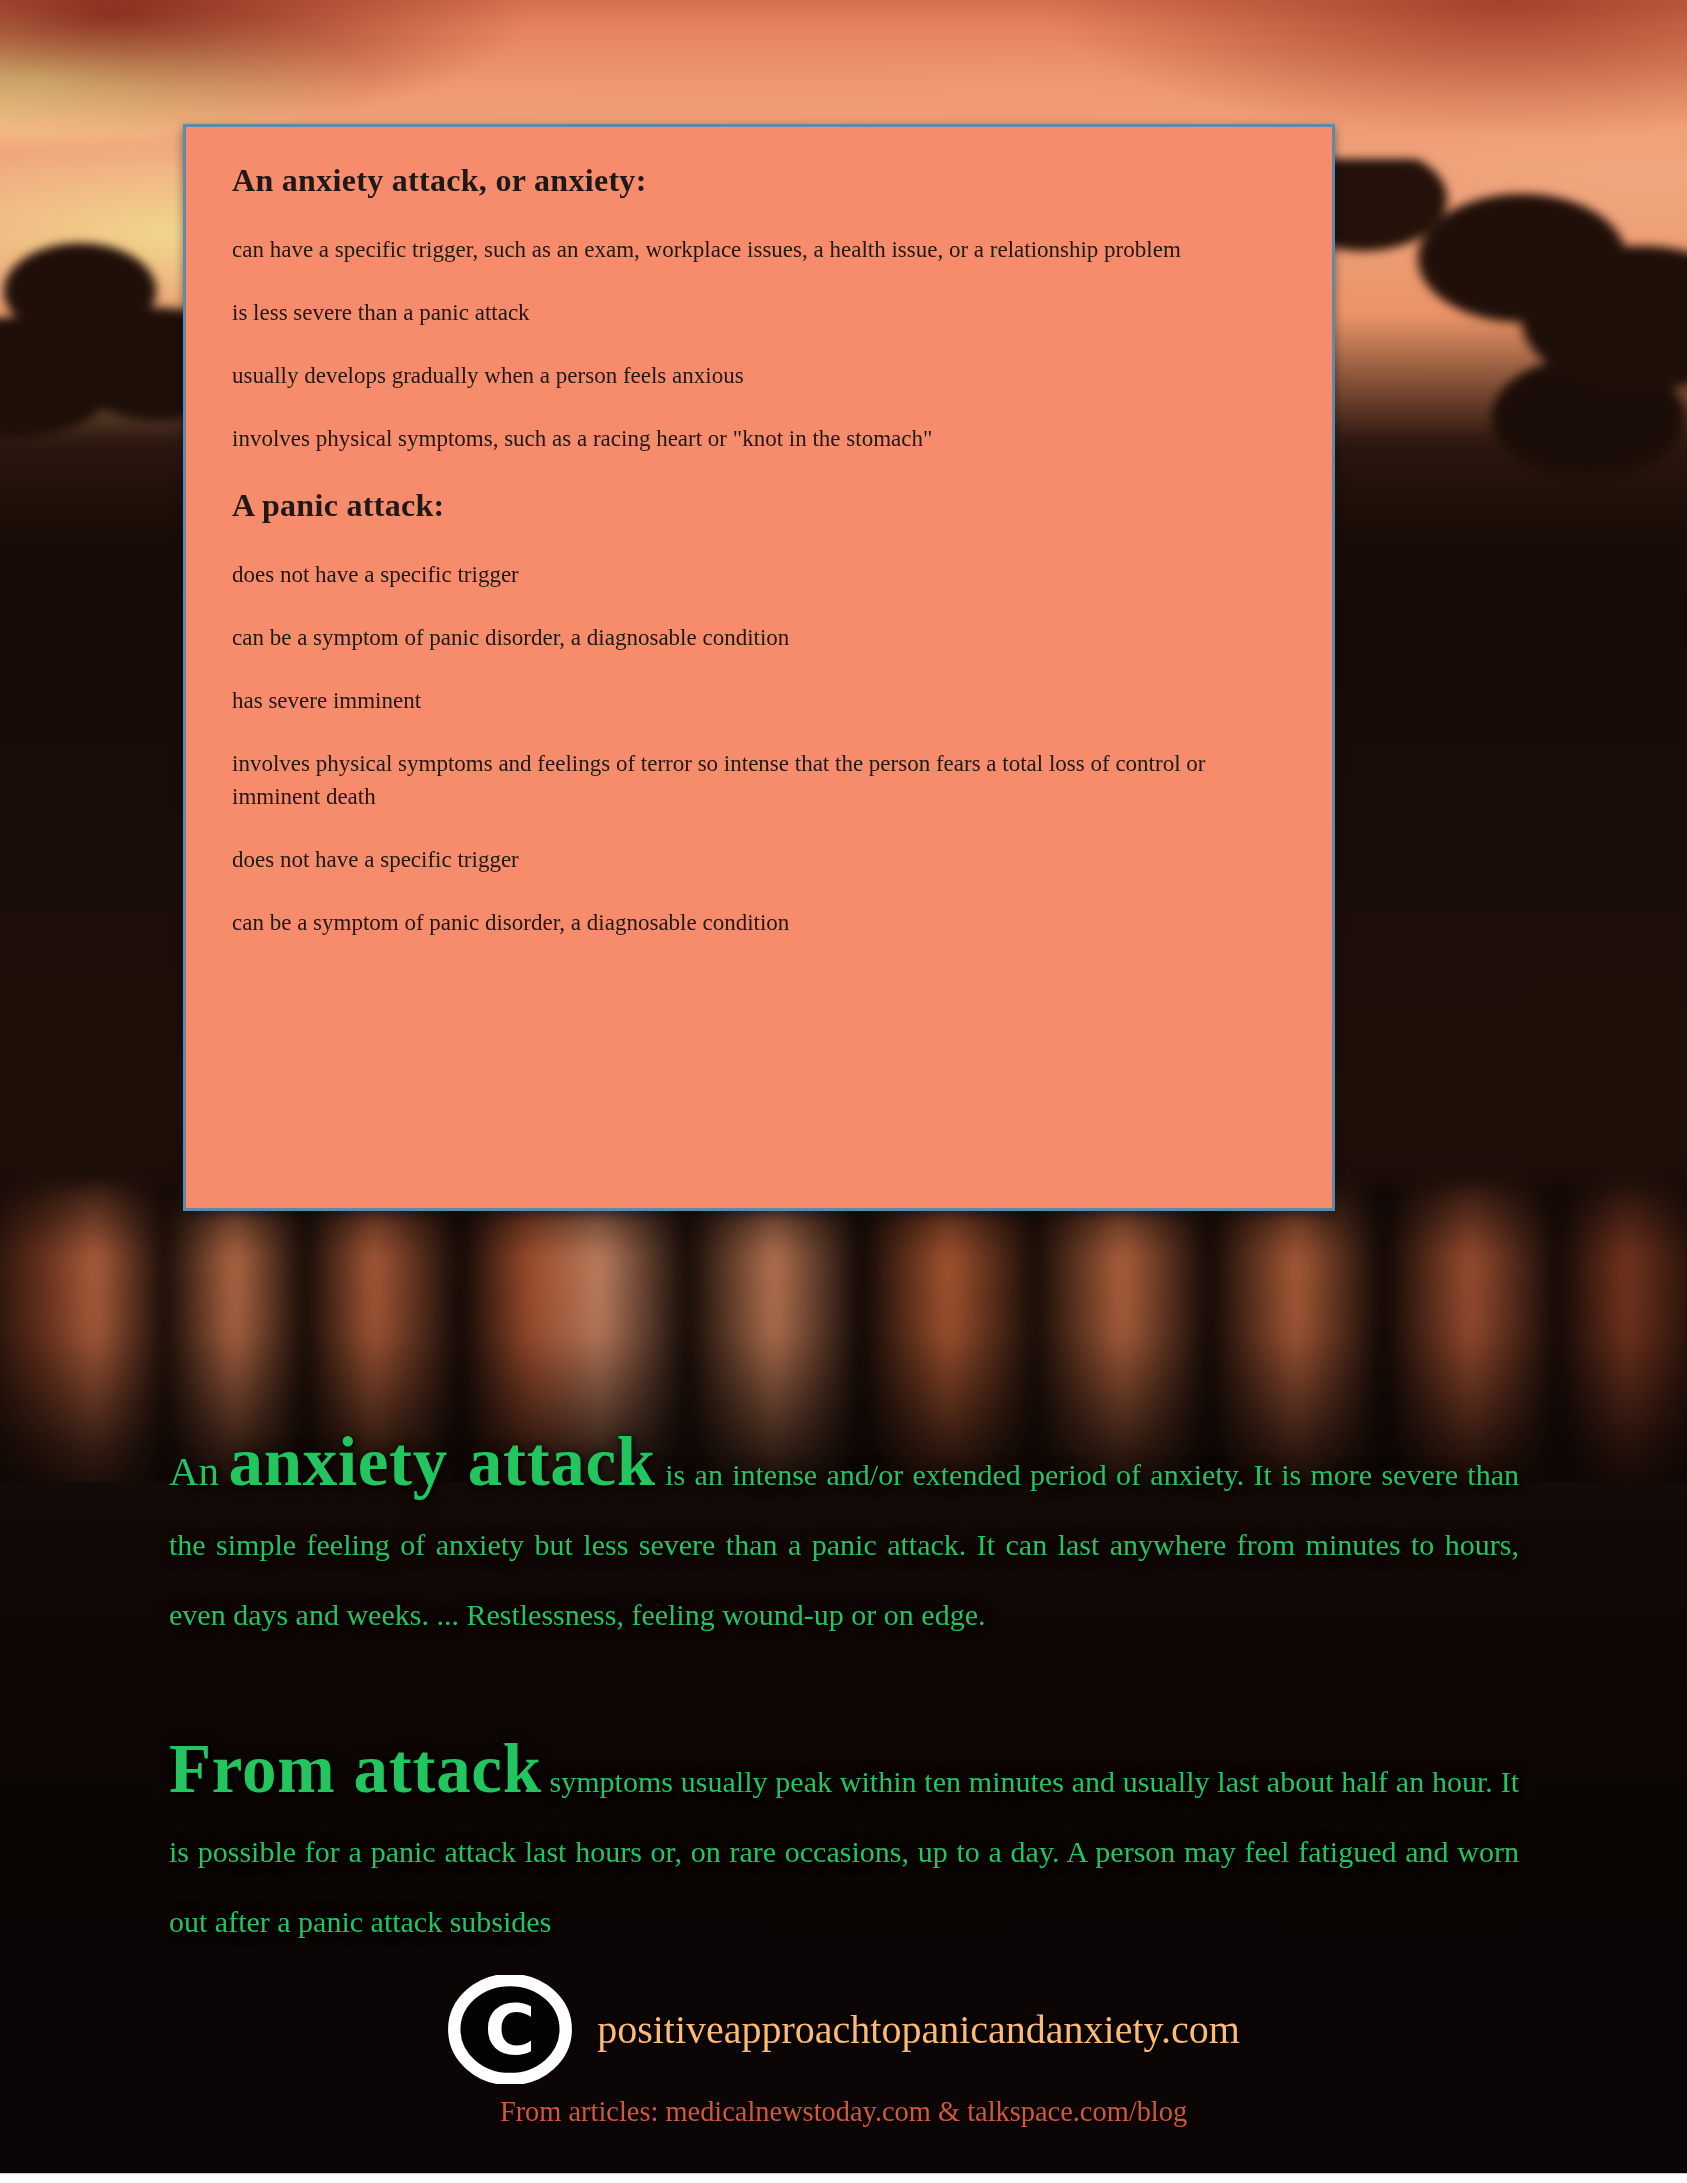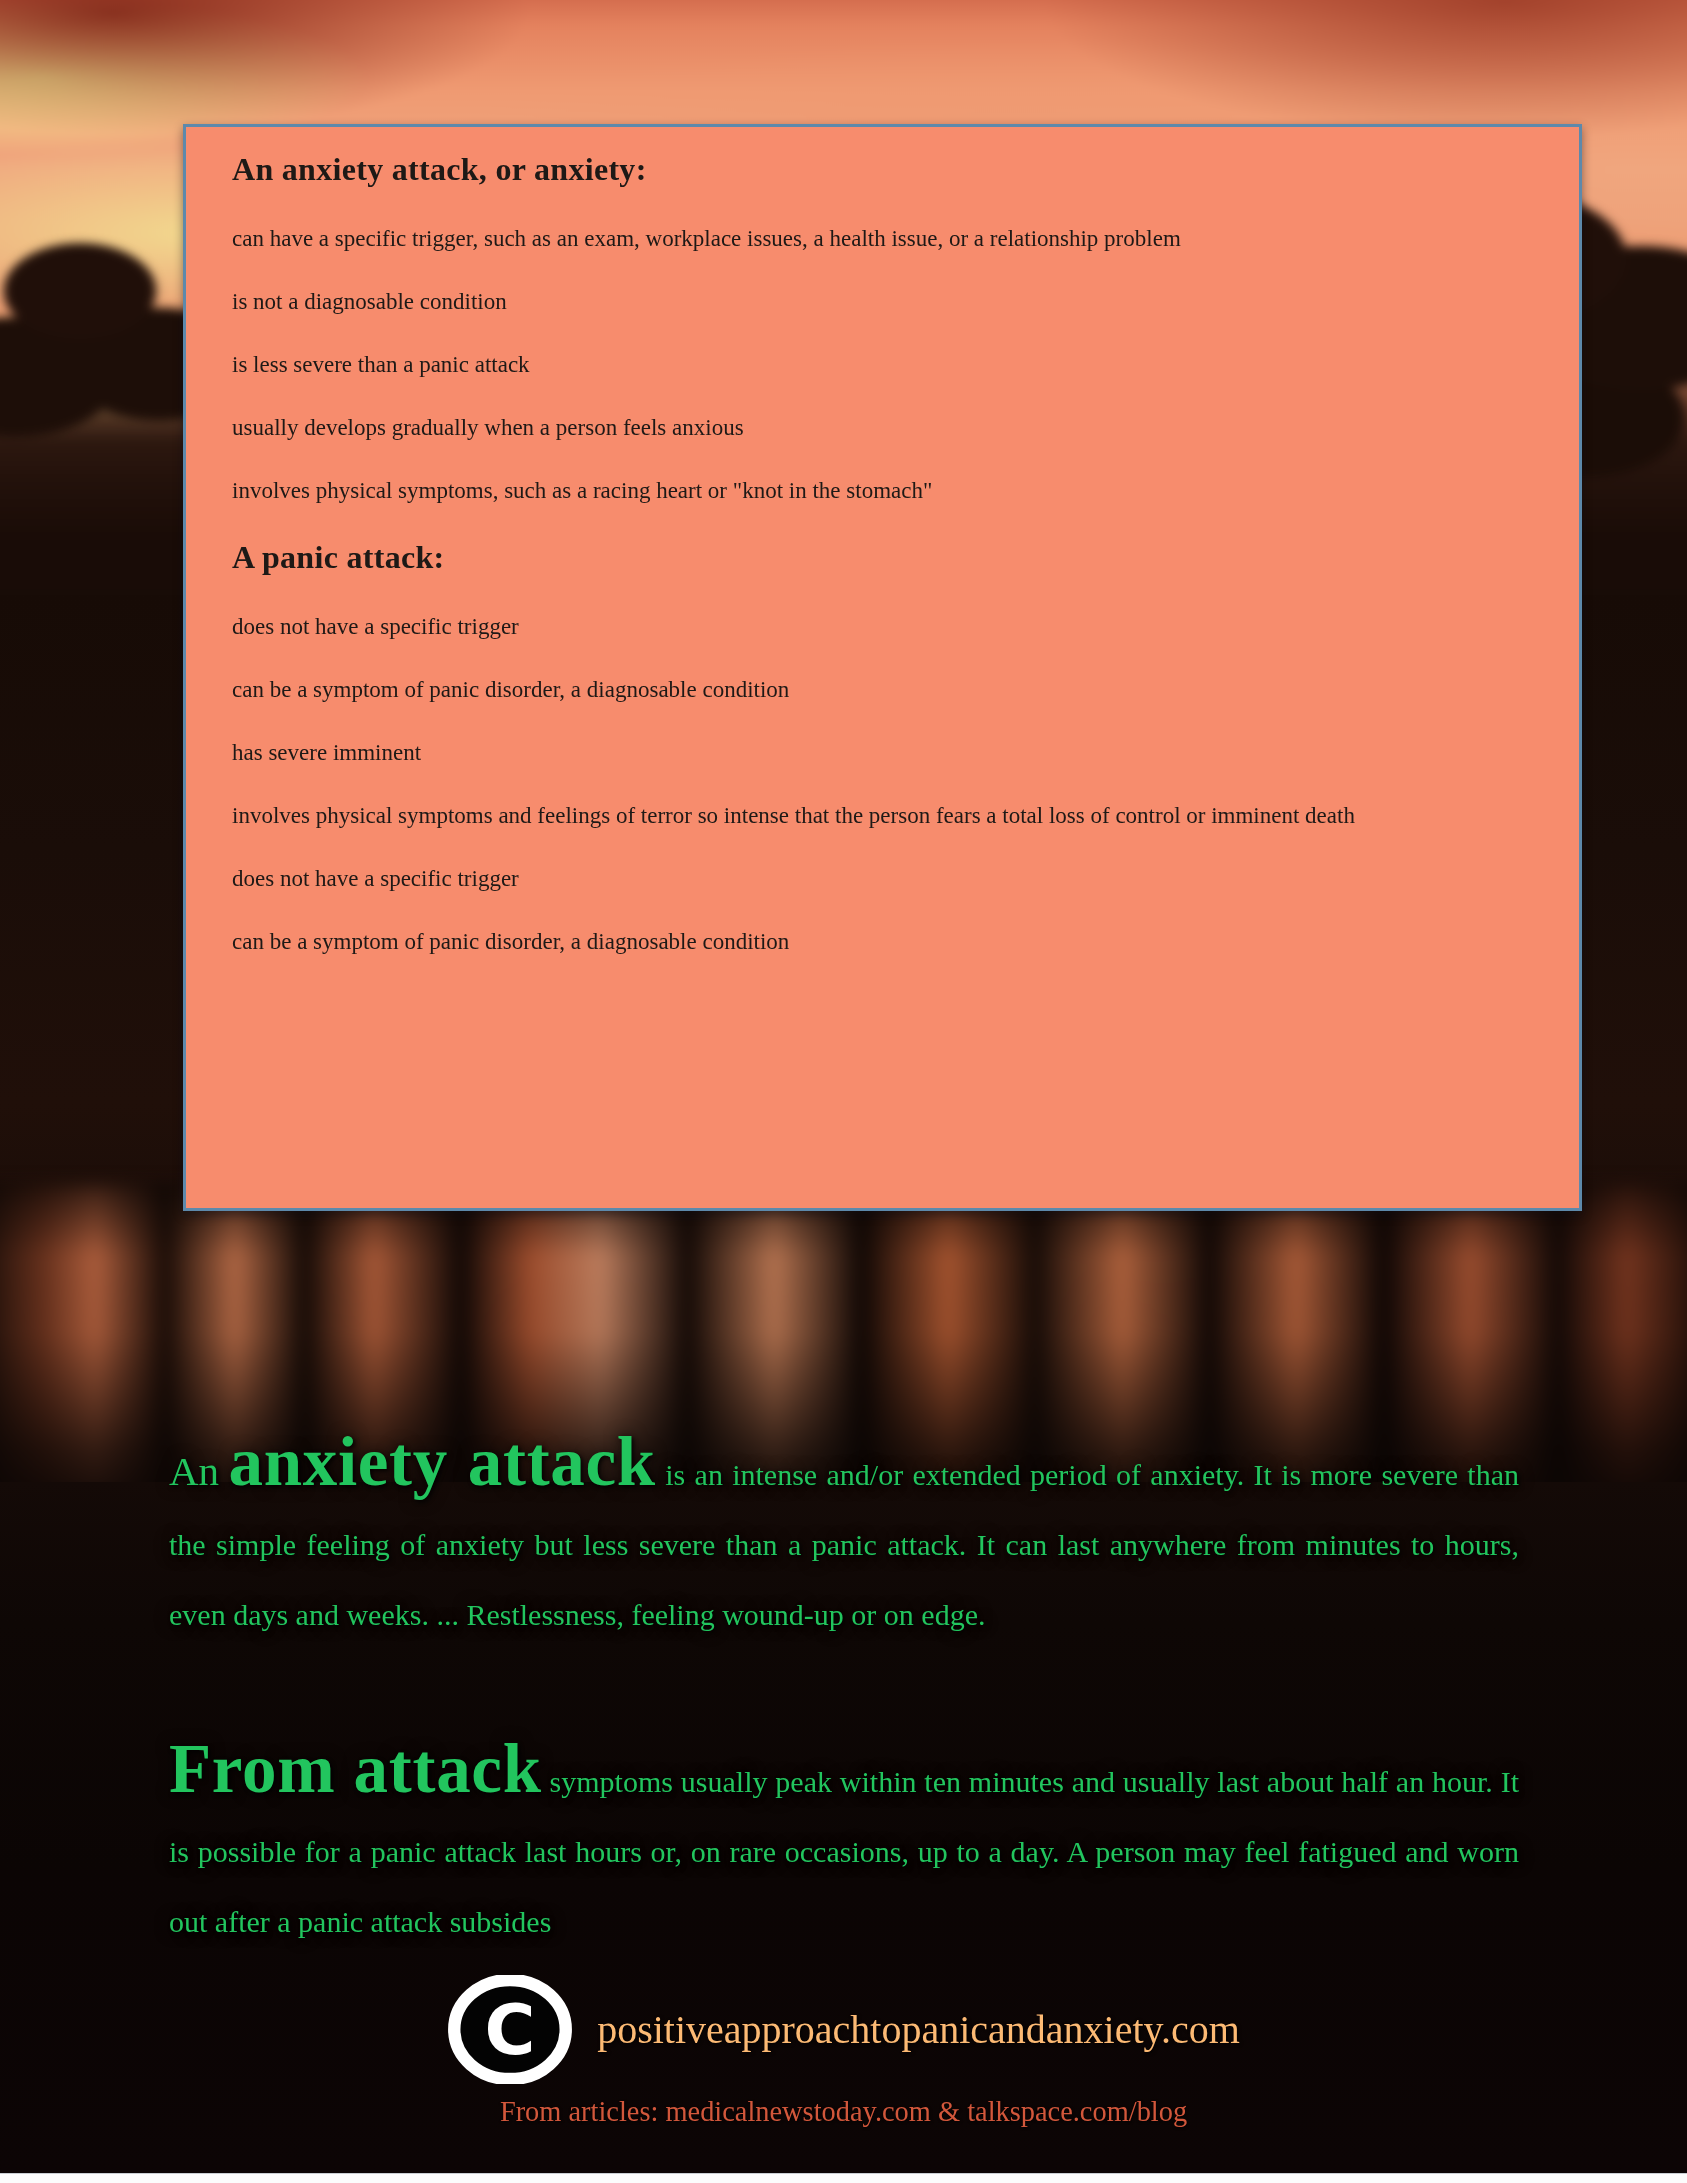--- a/index.html
+++ b/index.html
@@ -58,25 +58,25 @@
   .bg-bottom{
     left:0;right:0;top:1482px;height:701px;
     background:linear-gradient(180deg,#140a07 0%,#0e0705 20%,#0b0504 55%,#0c0505 100%);
   }
   .bottom-strip{
     position:absolute;left:0;right:0;bottom:0;height:9.3px;
     background:#fcfcfc;border-top:1.3px solid #c9ced3;
   }
   
   .info-box{
-    position:absolute;left:183px;top:124px;width:1399px;height:1087px;
+    position:absolute;left:183px;top:124px;width:1152px;height:1087px;
     box-sizing:border-box;
     background:#F78C6D;
     border:3.3px solid #5D89AB;
-    padding:22px 46px 0 46px;
+    padding:33px 46px 0 46px;
     color:#1E1916;
     box-shadow:0 4px 9.3px rgba(10,10,20,0.45);
     z-index:2;
   }
   .box-title{
     font-size:32px;line-height:41px;font-weight:bold;
     margin-bottom:32px;letter-spacing:0.3px;
   }
   .box-title.second{margin-top:0;}
   .box-item{
@@ -128,21 +128,20 @@
 
   <div class="bg-layer bg-sky"></div>
   <div class="bg-layer bg-trees"></div>
   <div class="bg-layer bg-mid"></div>
   <div class="bg-layer bg-water"></div>
   <div class="bg-layer bg-bottom"></div>
 
   <div class="info-box">
     <div class="box-title">An anxiety attack, or anxiety:</div>
     <div class="box-item">can have a specific trigger, such as an exam, workplace issues, a health issue, or a relationship problem</div>
-    <div class="box-item">is not a diagnosable condition</div>
     <div class="box-item">is less severe than a panic attack</div>
     <div class="box-item">usually develops gradually when a person feels anxious</div>
     <div class="box-item">involves physical symptoms, such as a racing heart or "knot in the stomach"</div>
     <div class="box-title second">A panic attack:</div>
     <div class="box-item">does not have a specific trigger</div>
     <div class="box-item">can be a symptom of panic disorder, a diagnosable condition</div>
     <div class="box-item">has severe imminent</div>
     <div class="box-item">involves physical symptoms and feelings of terror so intense that the person fears a total loss of control or imminent death</div>
     <div class="box-item">does not have a specific trigger</div>
     <div class="box-item">can be a symptom of panic disorder, a diagnosable condition</div>

